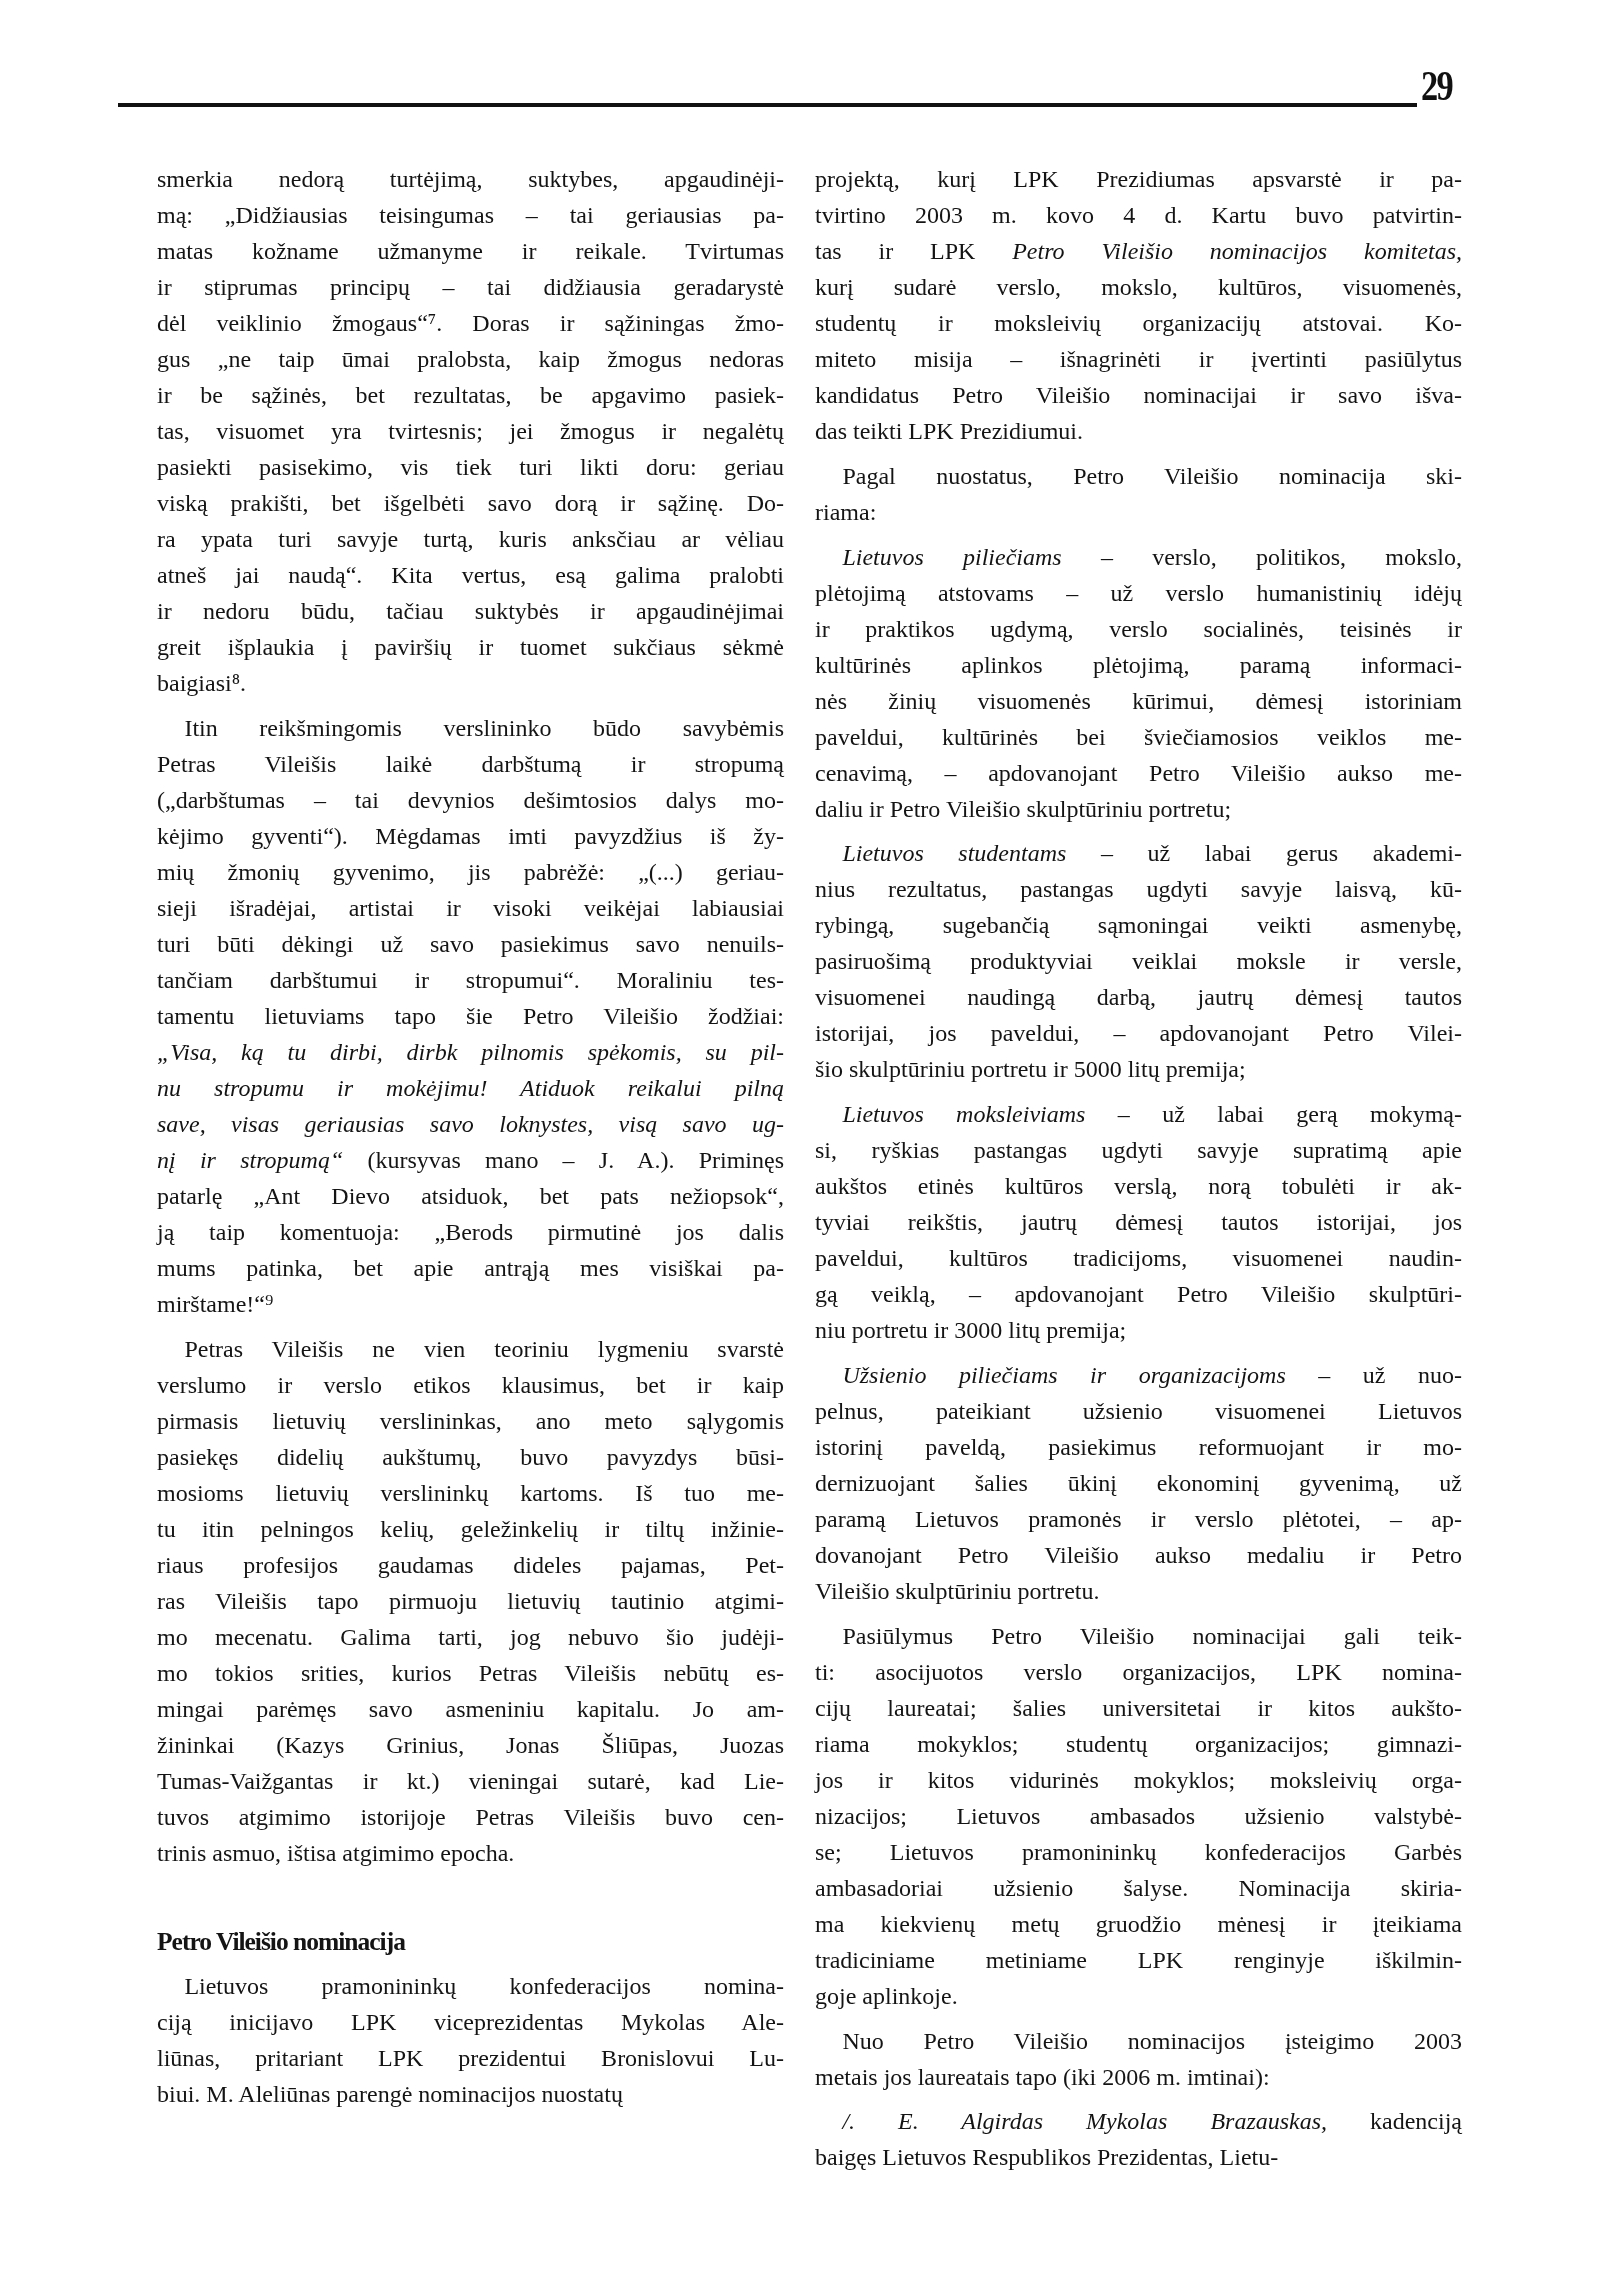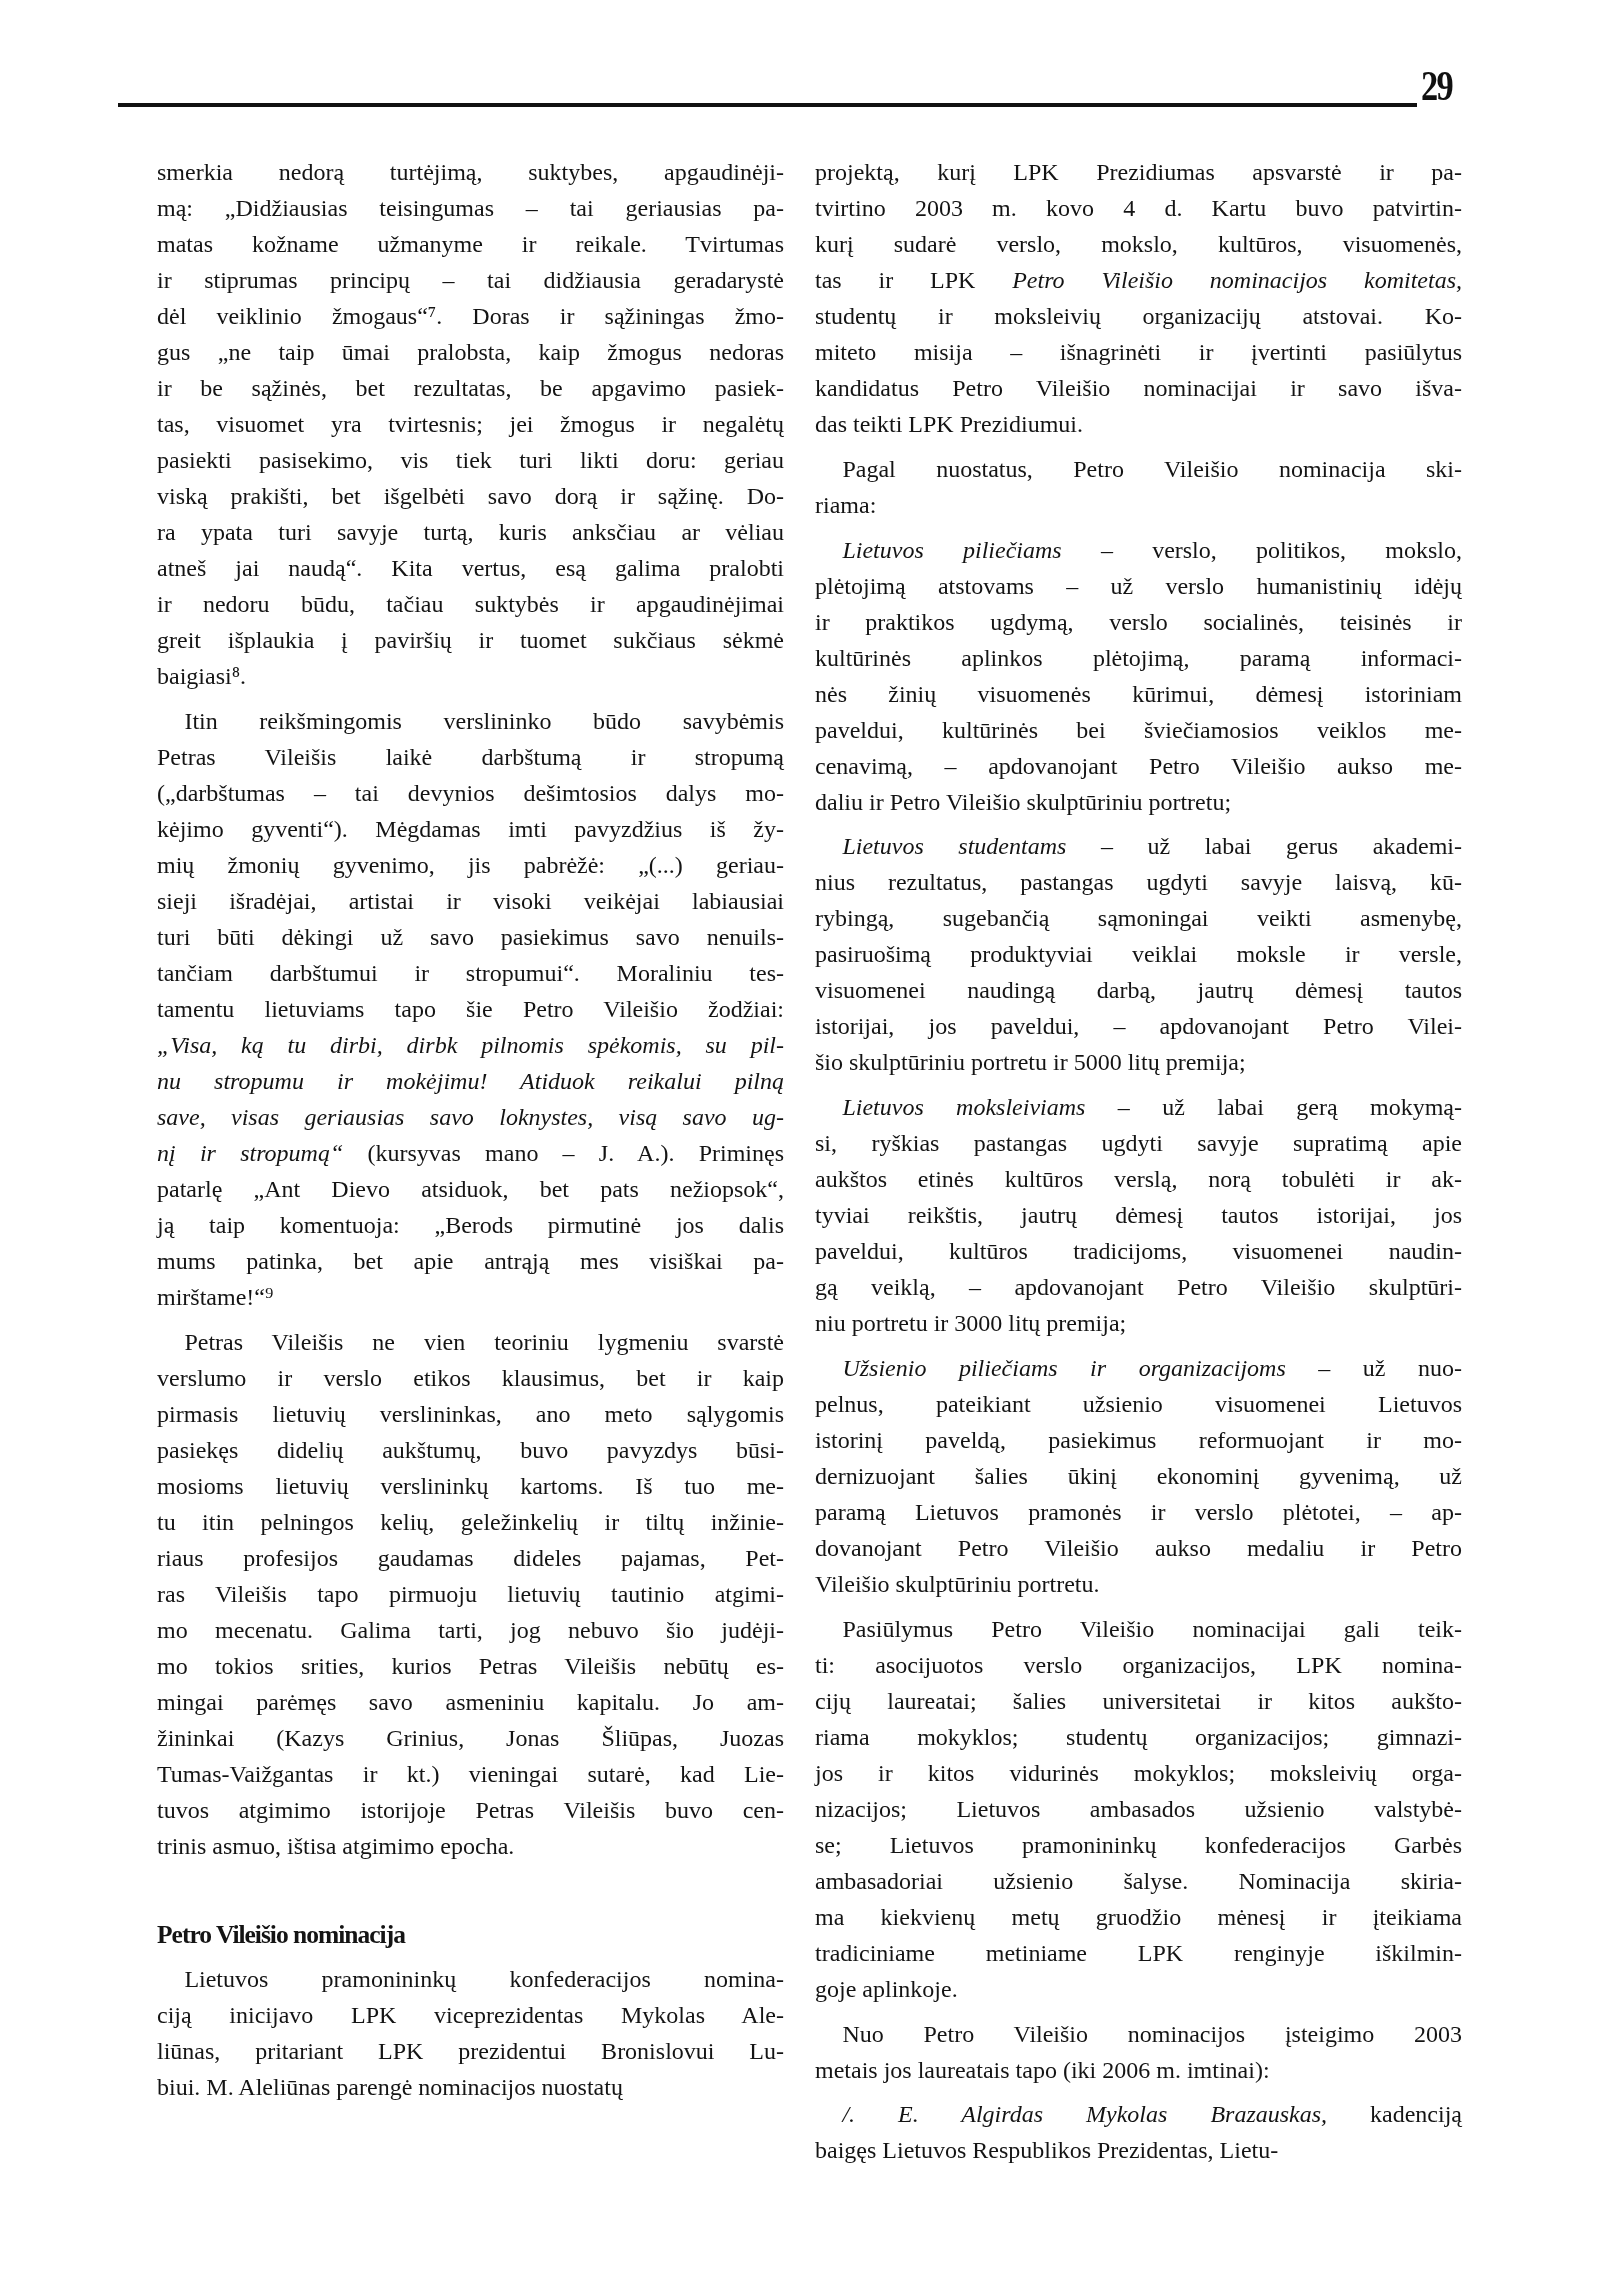--- a/index.html
+++ b/index.html
@@ -12,21 +12,21 @@
     position: absolute; left: 118px; top: 103px; width: 1299px; height: 3.9px;
     background: #111;
   }
   .page-number {
     position: absolute; left: 1421px; top: 61px;
     font-family: "Liberation Serif", serif; font-weight: bold;
     font-size: 43px; letter-spacing: -2px; color: #111;
     transform: scaleX(0.8); transform-origin: left top;
   }
   .col {
-    position: absolute; top: 154px;
+    position: absolute; top: 161px;
     font-size: 24px; line-height: 36px;
     text-align: justify;
   }
   .col.left { left: 157px; width: 627px; }
   .col.right { left: 815px; width: 647px; }
   .col p { margin: 0; }
   .line {
     display: block; text-align: justify; text-align-last: justify;
     white-space: nowrap; height: 36px; overflow: visible;
   }
@@ -106,22 +106,22 @@
       <span class="line indent">Lietuvos pramonininkų konfederacijos nomina-</span>
       <span class="line">ciją inicijavo LPK viceprezidentas Mykolas Ale-</span>
       <span class="line">liūnas, pritariant LPK prezidentui Bronislovui Lu-</span>
       <span class="line last">biui. M. Aleliūnas parengė nominacijos nuostatų</span>
     </p>
   </div>
 <div class="col right" id="right-col">
     <p>
       <span class="line">projektą, kurį LPK Prezidiumas apsvarstė ir pa-</span>
       <span class="line">tvirtino 2003 m. kovo 4 d. Kartu buvo patvirtin-</span>
+      <span class="line">tas ir LPK <span class="em">Petro Vileišio nominacijos komitetas,</span></span>
       <span class="line">kurį sudarė verslo, mokslo, kultūros, visuomenės,</span>
-      <span class="line">tas ir LPK <span class="em">Petro Vileišio nominacijos komitetas,</span></span>
       <span class="line">studentų ir moksleivių organizacijų atstovai. Ko-</span>
       <span class="line">miteto misija – išnagrinėti ir įvertinti pasiūlytus</span>
       <span class="line">kandidatus Petro Vileišio nominacijai ir savo išva-</span>
       <span class="line last">das teikti LPK Prezidiumui.</span>
     </p>
     <div class="para-gap"></div>
     <p>
       <span class="line indent">Pagal nuostatus, Petro Vileišio nominacija ski-</span>
       <span class="line last">riama:</span>
     </p>

